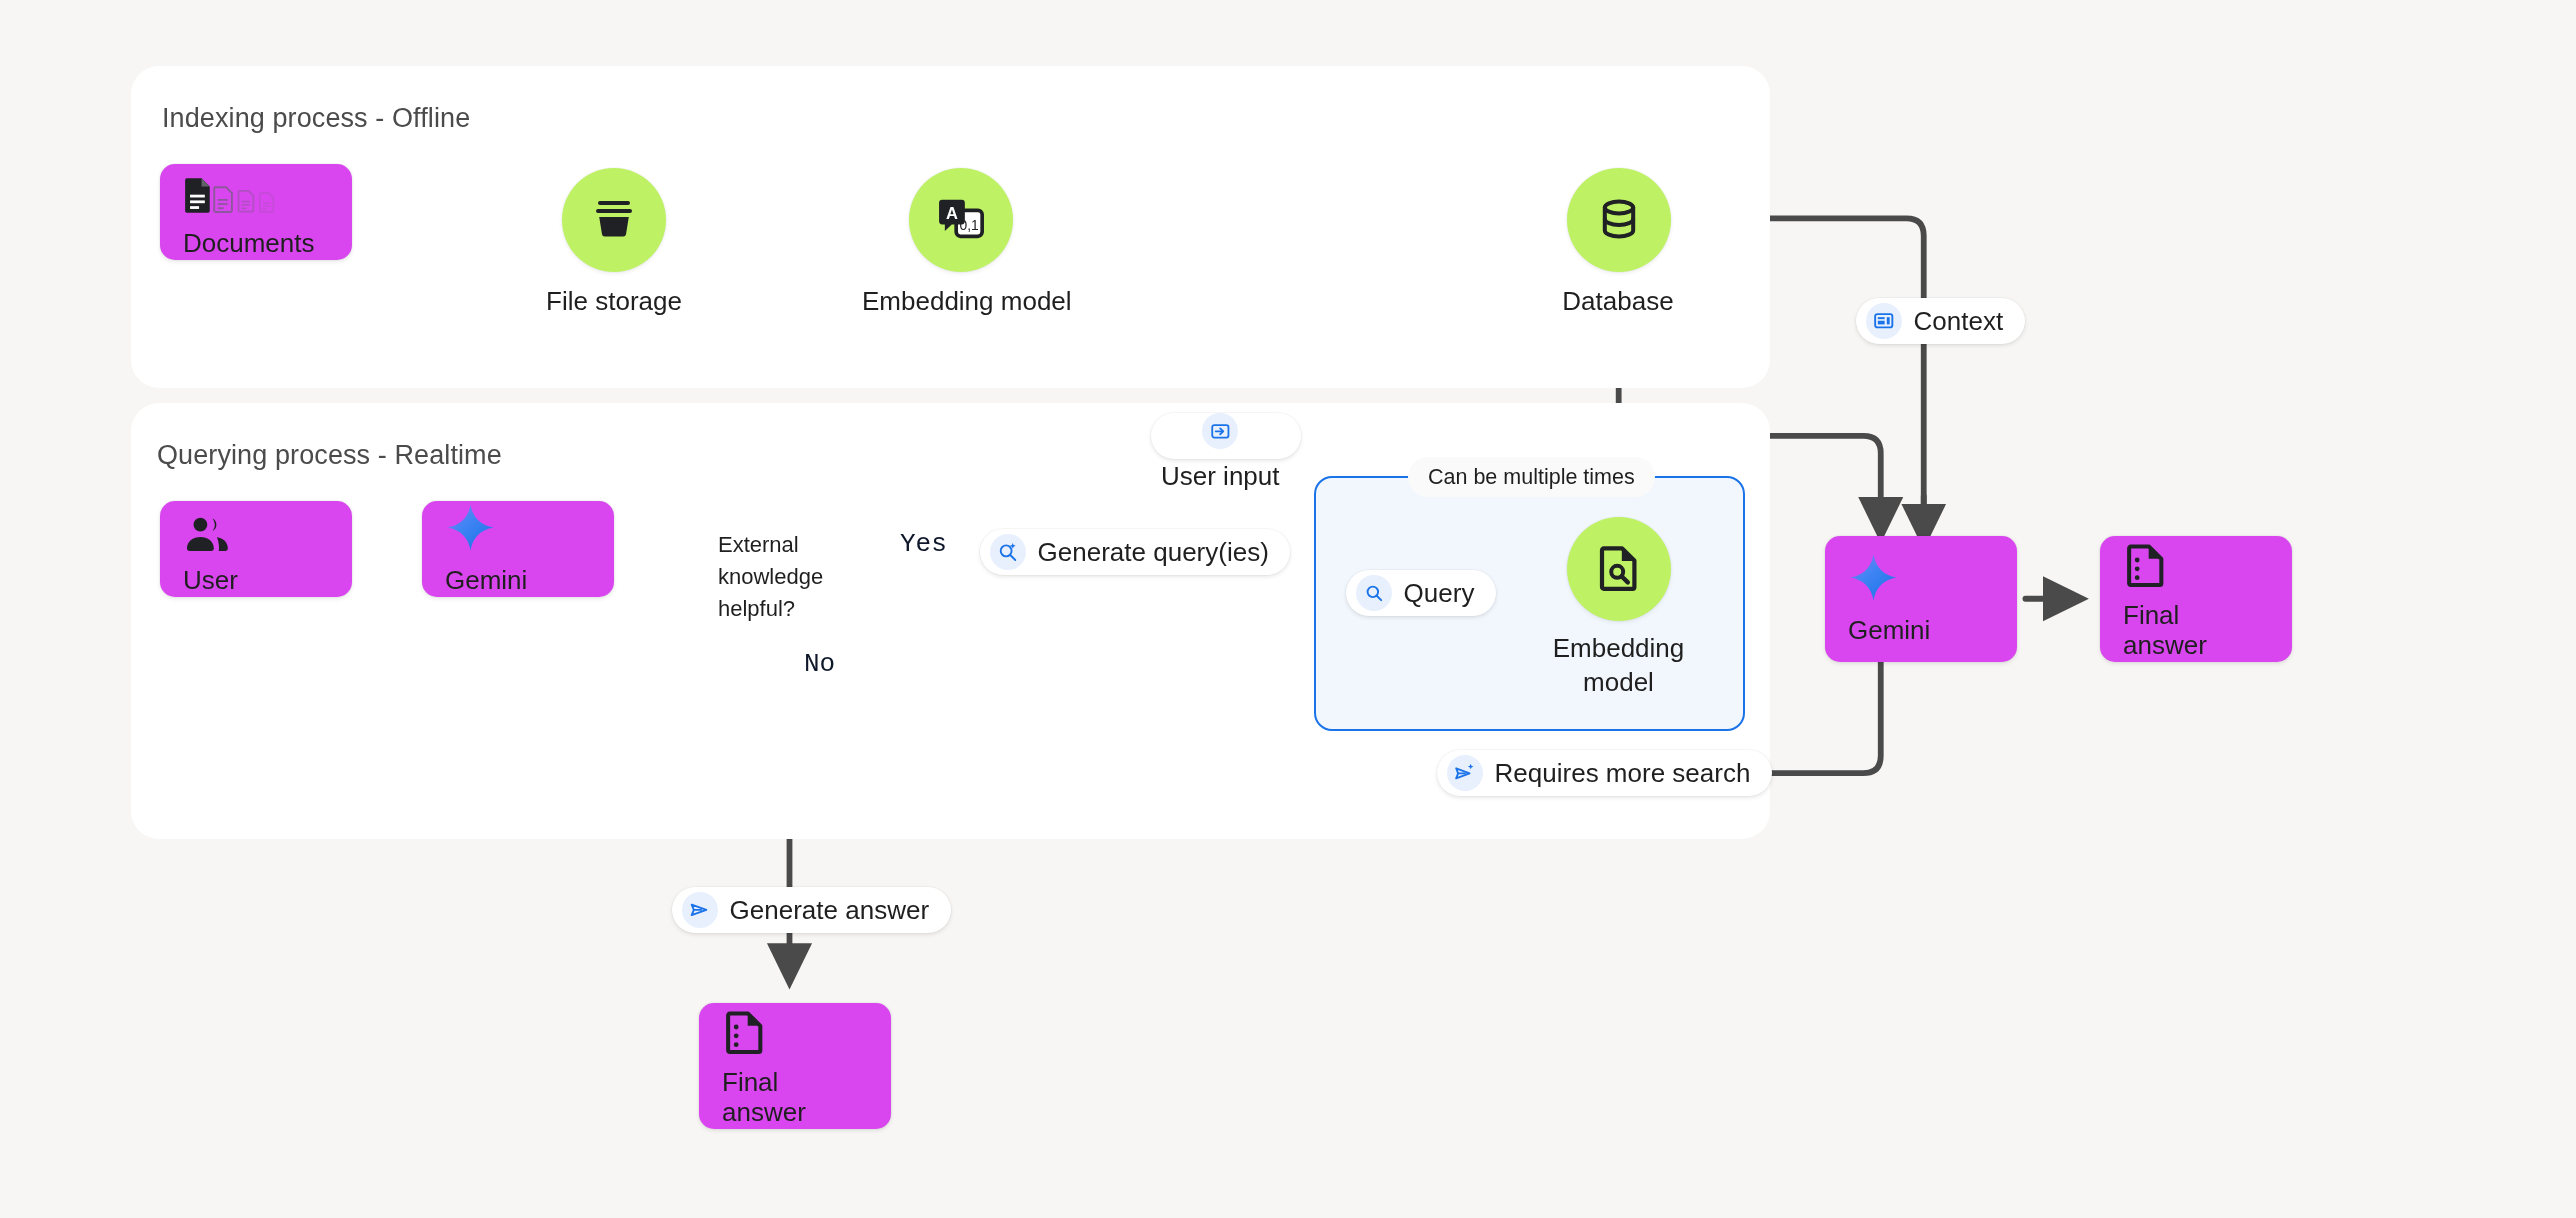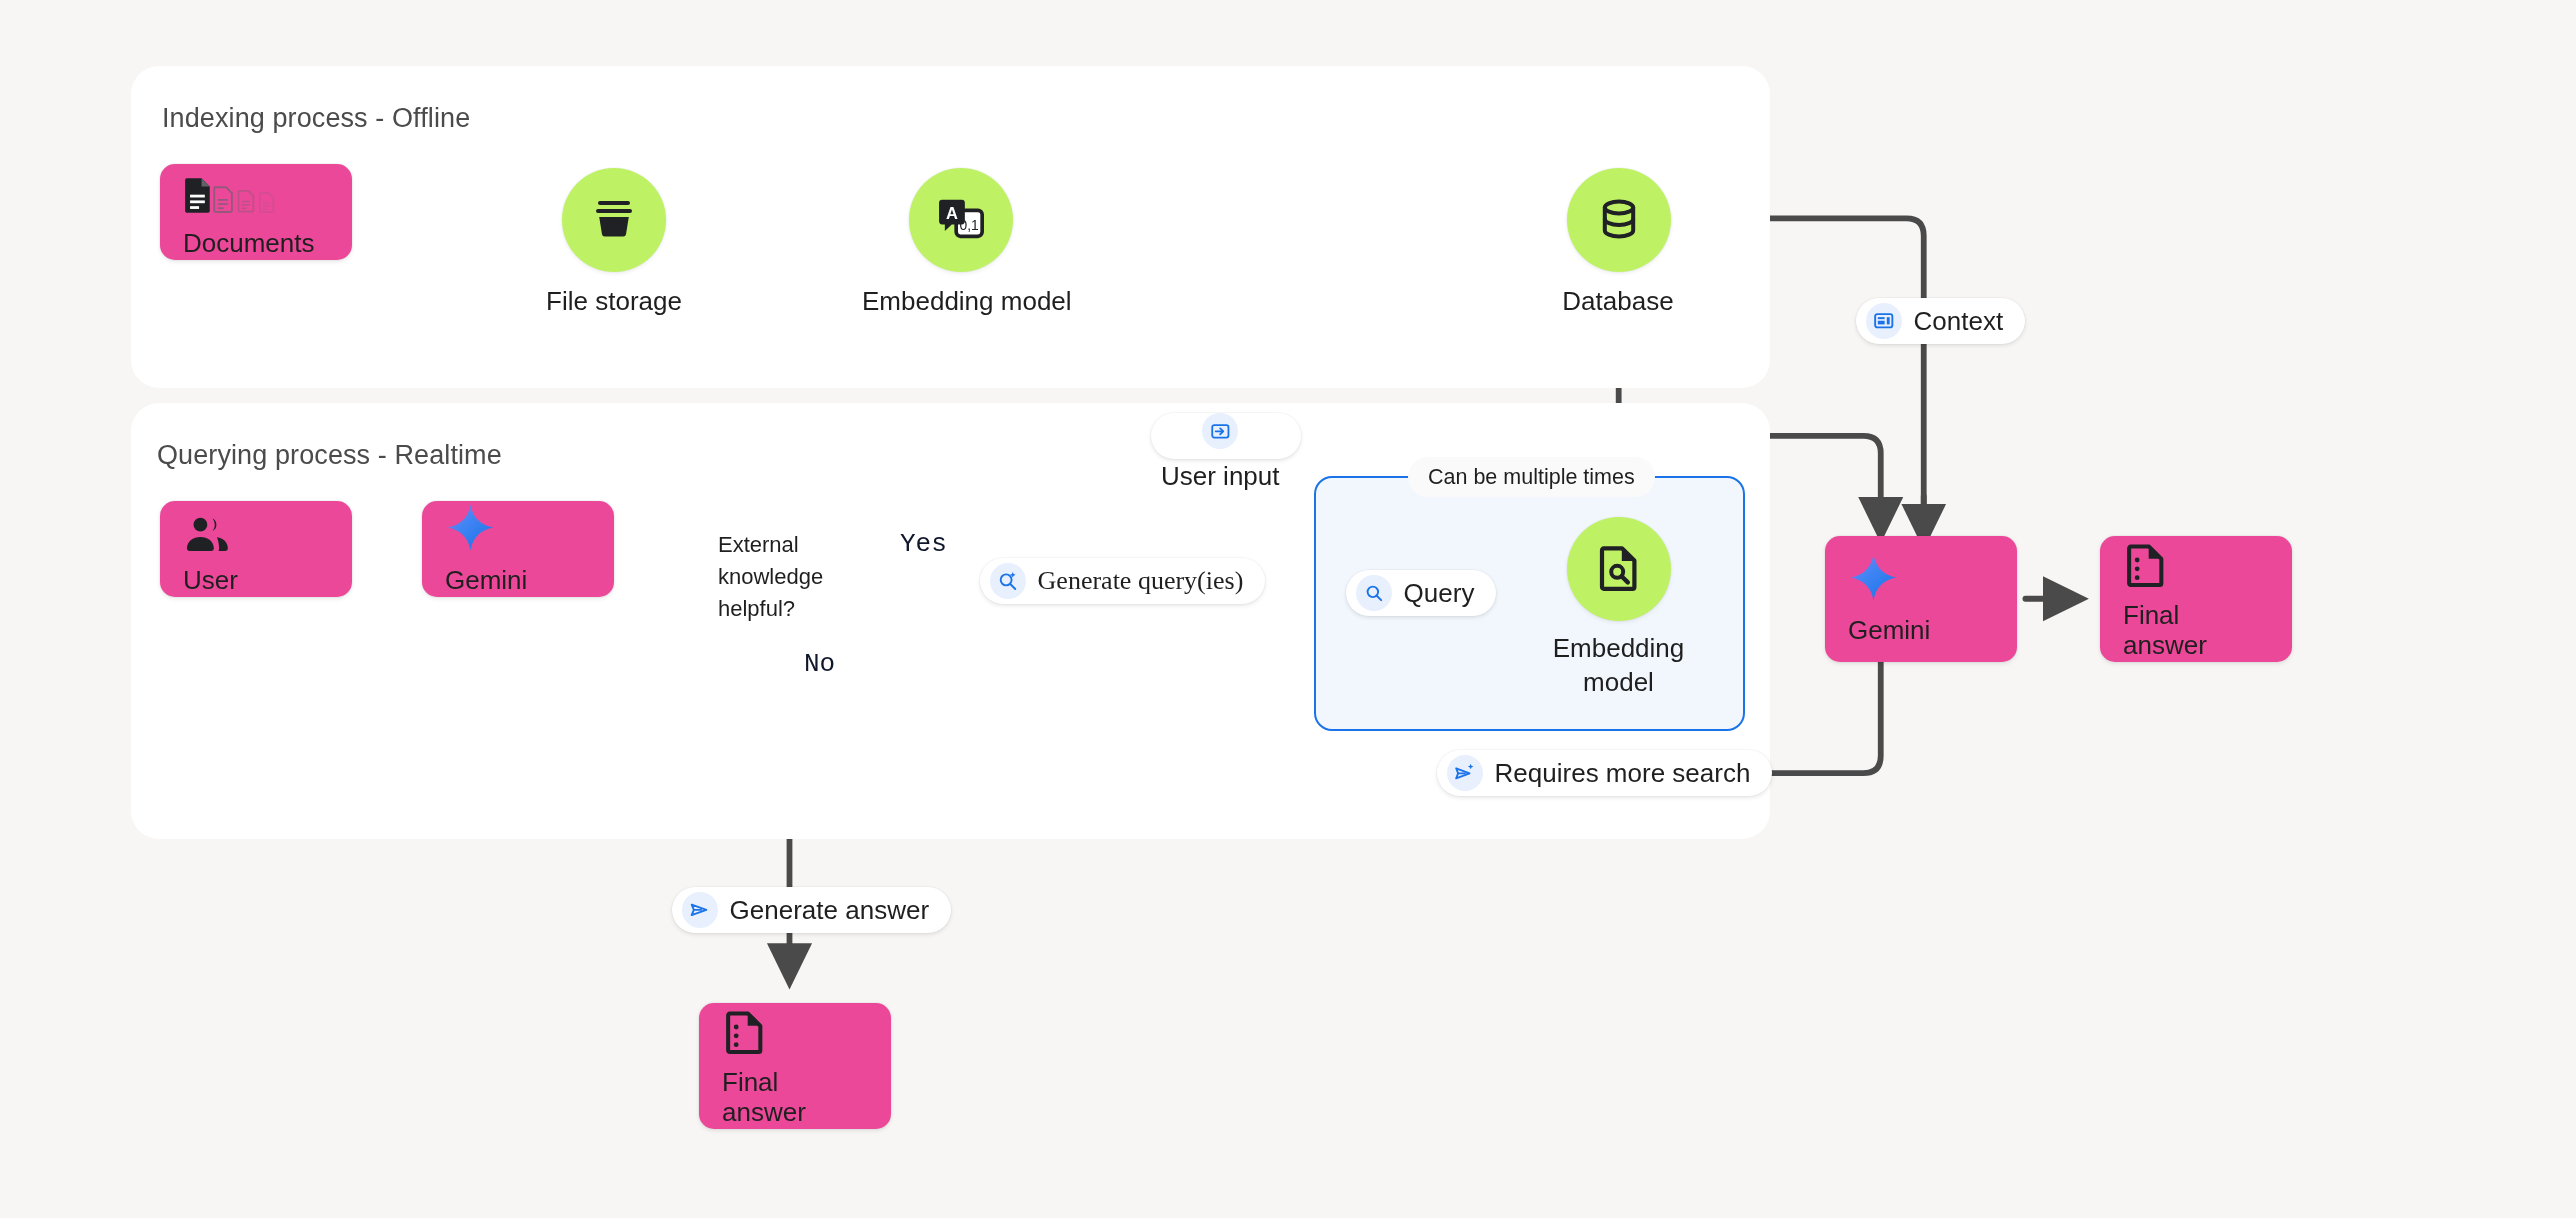--- a/index.html
+++ b/index.html
@@ -16,21 +16,21 @@
   
   .panel{
     position:absolute;background:#ffffff;border-radius:28px;
   }
   .panel-title{
     position:absolute;font-size:27px;color:#4b4b4b;letter-spacing:0.1px;white-space:nowrap;
   }
 
   
   .card{
-    position:absolute;background:#ec4899;border-radius:15px;
+    position:absolute;background:#d946ef;border-radius:15px;
     box-shadow:0 1.7px 4.1px rgba(0,0,0,.09), 0 0 0 0.8px rgba(0,0,0,.035);
     display:flex;flex-direction:column;justify-content:center;
     padding:0 23px;box-sizing:border-box;
   }
   .card .lbl{font-size:26px;color:#1f1f1f;line-height:1.15;margin-top:13.2px;}
   .card .ico{height:51px;display:flex;align-items:flex-end;}
 
   
   .circ{
     position:absolute;border-radius:50%;background:#bef264;
@@ -252,21 +252,21 @@
 
   <div class="diamond" style="left:694px;top:474px;width:190px;height:190px;"></div>
   <div class="diamond-txt" style="left:718px;top:529px;width:144px;">
     <div>External</div>
     <div>knowledge</div>
     <div>helpful?</div>
   </div>
   <div class="etxt" style="left:900px;top:529px;">Yes</div>
   <div class="etxt" style="left:804px;top:649px;">No</div>
 
-  <div class="pill" style="left:980px;top:558px;font-family:Liberation Serif, serif;">
+  <div class="pill" style="left:980px;top:529px;">
     <span class="badge">
       <svg width="21.5" height="21.5" viewBox="0 0 24 24" fill="none" stroke="#1a73e8" stroke-width="2.1" stroke-linecap="round">
         <circle cx="10.2" cy="11" r="6.1"></circle>
         <path d="M14.8 15.6 L20.4 21.2"></path>
         <path d="M17.6 2.2 l0.95 2.25 l2.25 0.95 l-2.25 0.95 l-0.95 2.25 l-0.95 -2.25 l-2.25 -0.95 l2.25 -0.95 z" fill="#1a73e8" stroke="none"></path>
       </svg>
     </span>
     <span>Generate query(ies)</span>
   </div>
 

